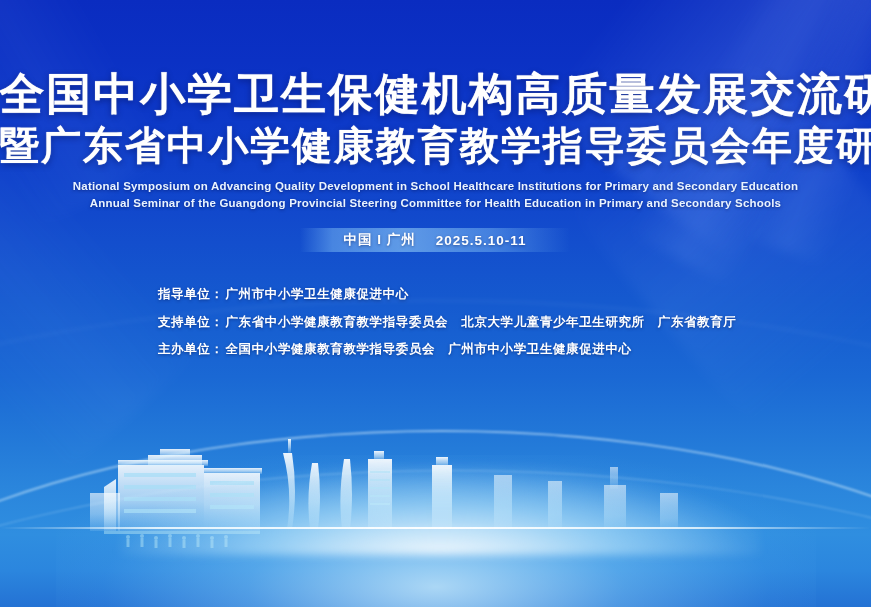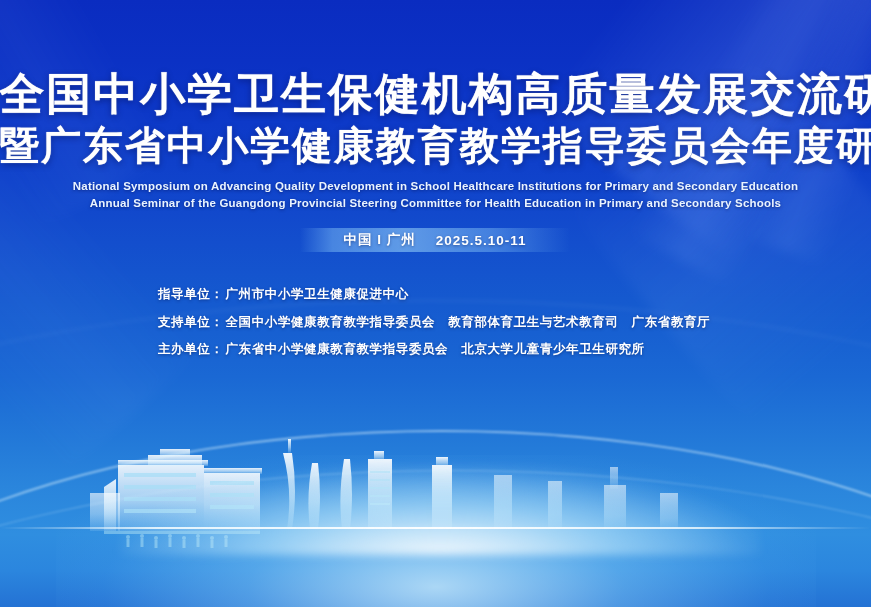--- a/index.html
+++ b/index.html
@@ -221,24 +221,24 @@
       <span>中国 I 广州</span>
       <span>2025.5.10-11</span>
     </div>
   </div>
 
   <div class="organizers">
     <div class="org-row">
       <span class="org-label">指导单位：</span><span class="org-value">广州市中小学卫生健康促进中心</span>
     </div>
     <div class="org-row">
-      <span class="org-label">支持单位：</span><span class="org-value">全国中小学健康教育教学指导委员会　教育部体育卫生与艺术教育司　广东省教育厅</span>
+      <span class="org-label">支持单位：</span><span class="org-value">广东省中小学健康教育教学指导委员会　北京大学儿童青少年卫生研究所　广东省教育厅</span>
     </div>
     <div class="org-row">
-      <span class="org-label">主办单位：</span><span class="org-value">广东省中小学健康教育教学指导委员会　北京大学儿童青少年卫生研究所</span>
+      <span class="org-label">主办单位：</span><span class="org-value">全国中小学健康教育教学指导委员会　广州市中小学卫生健康促进中心</span>
     </div>
   </div>
 
   <div class="glow-center"></div>
 
   <div class="skyline">
     <svg width="871" height="180" viewBox="0 0 871 180">
       <defs>
         <linearGradient id="bldgFade" x1="0" y1="0" x2="0" y2="1">
           <stop offset="0%" stop-color="#ffffff" stop-opacity="0.88"></stop>

